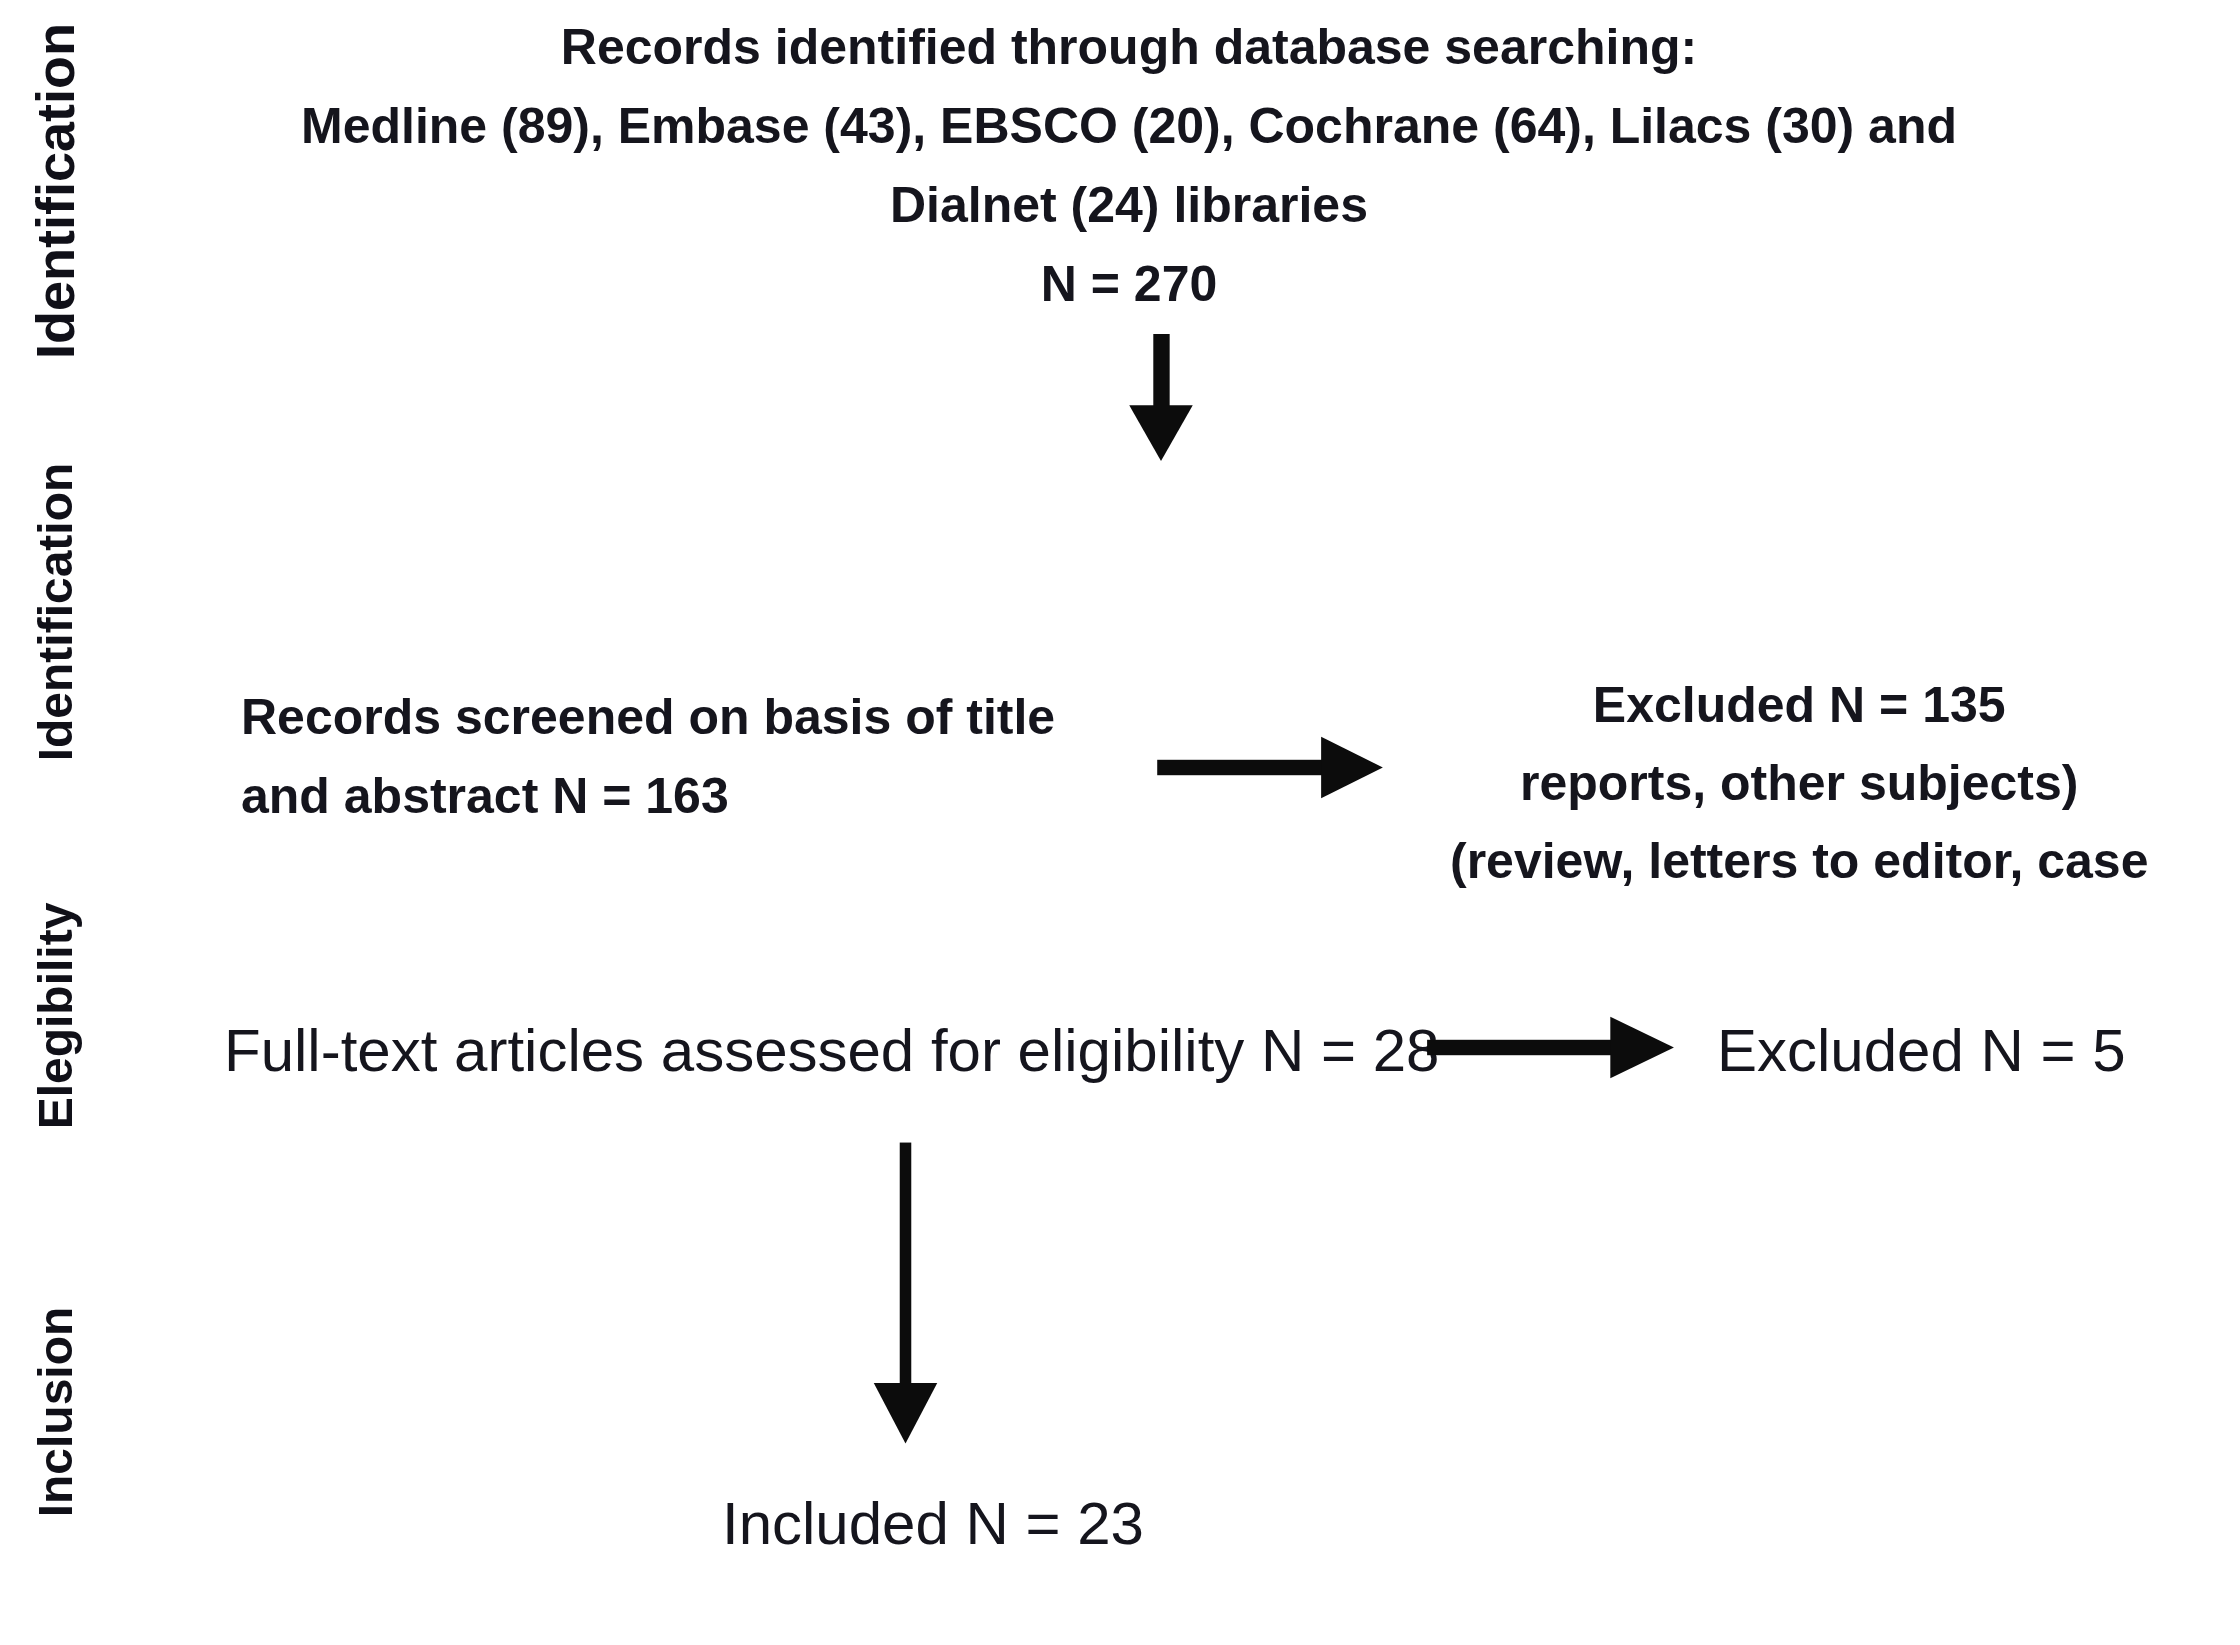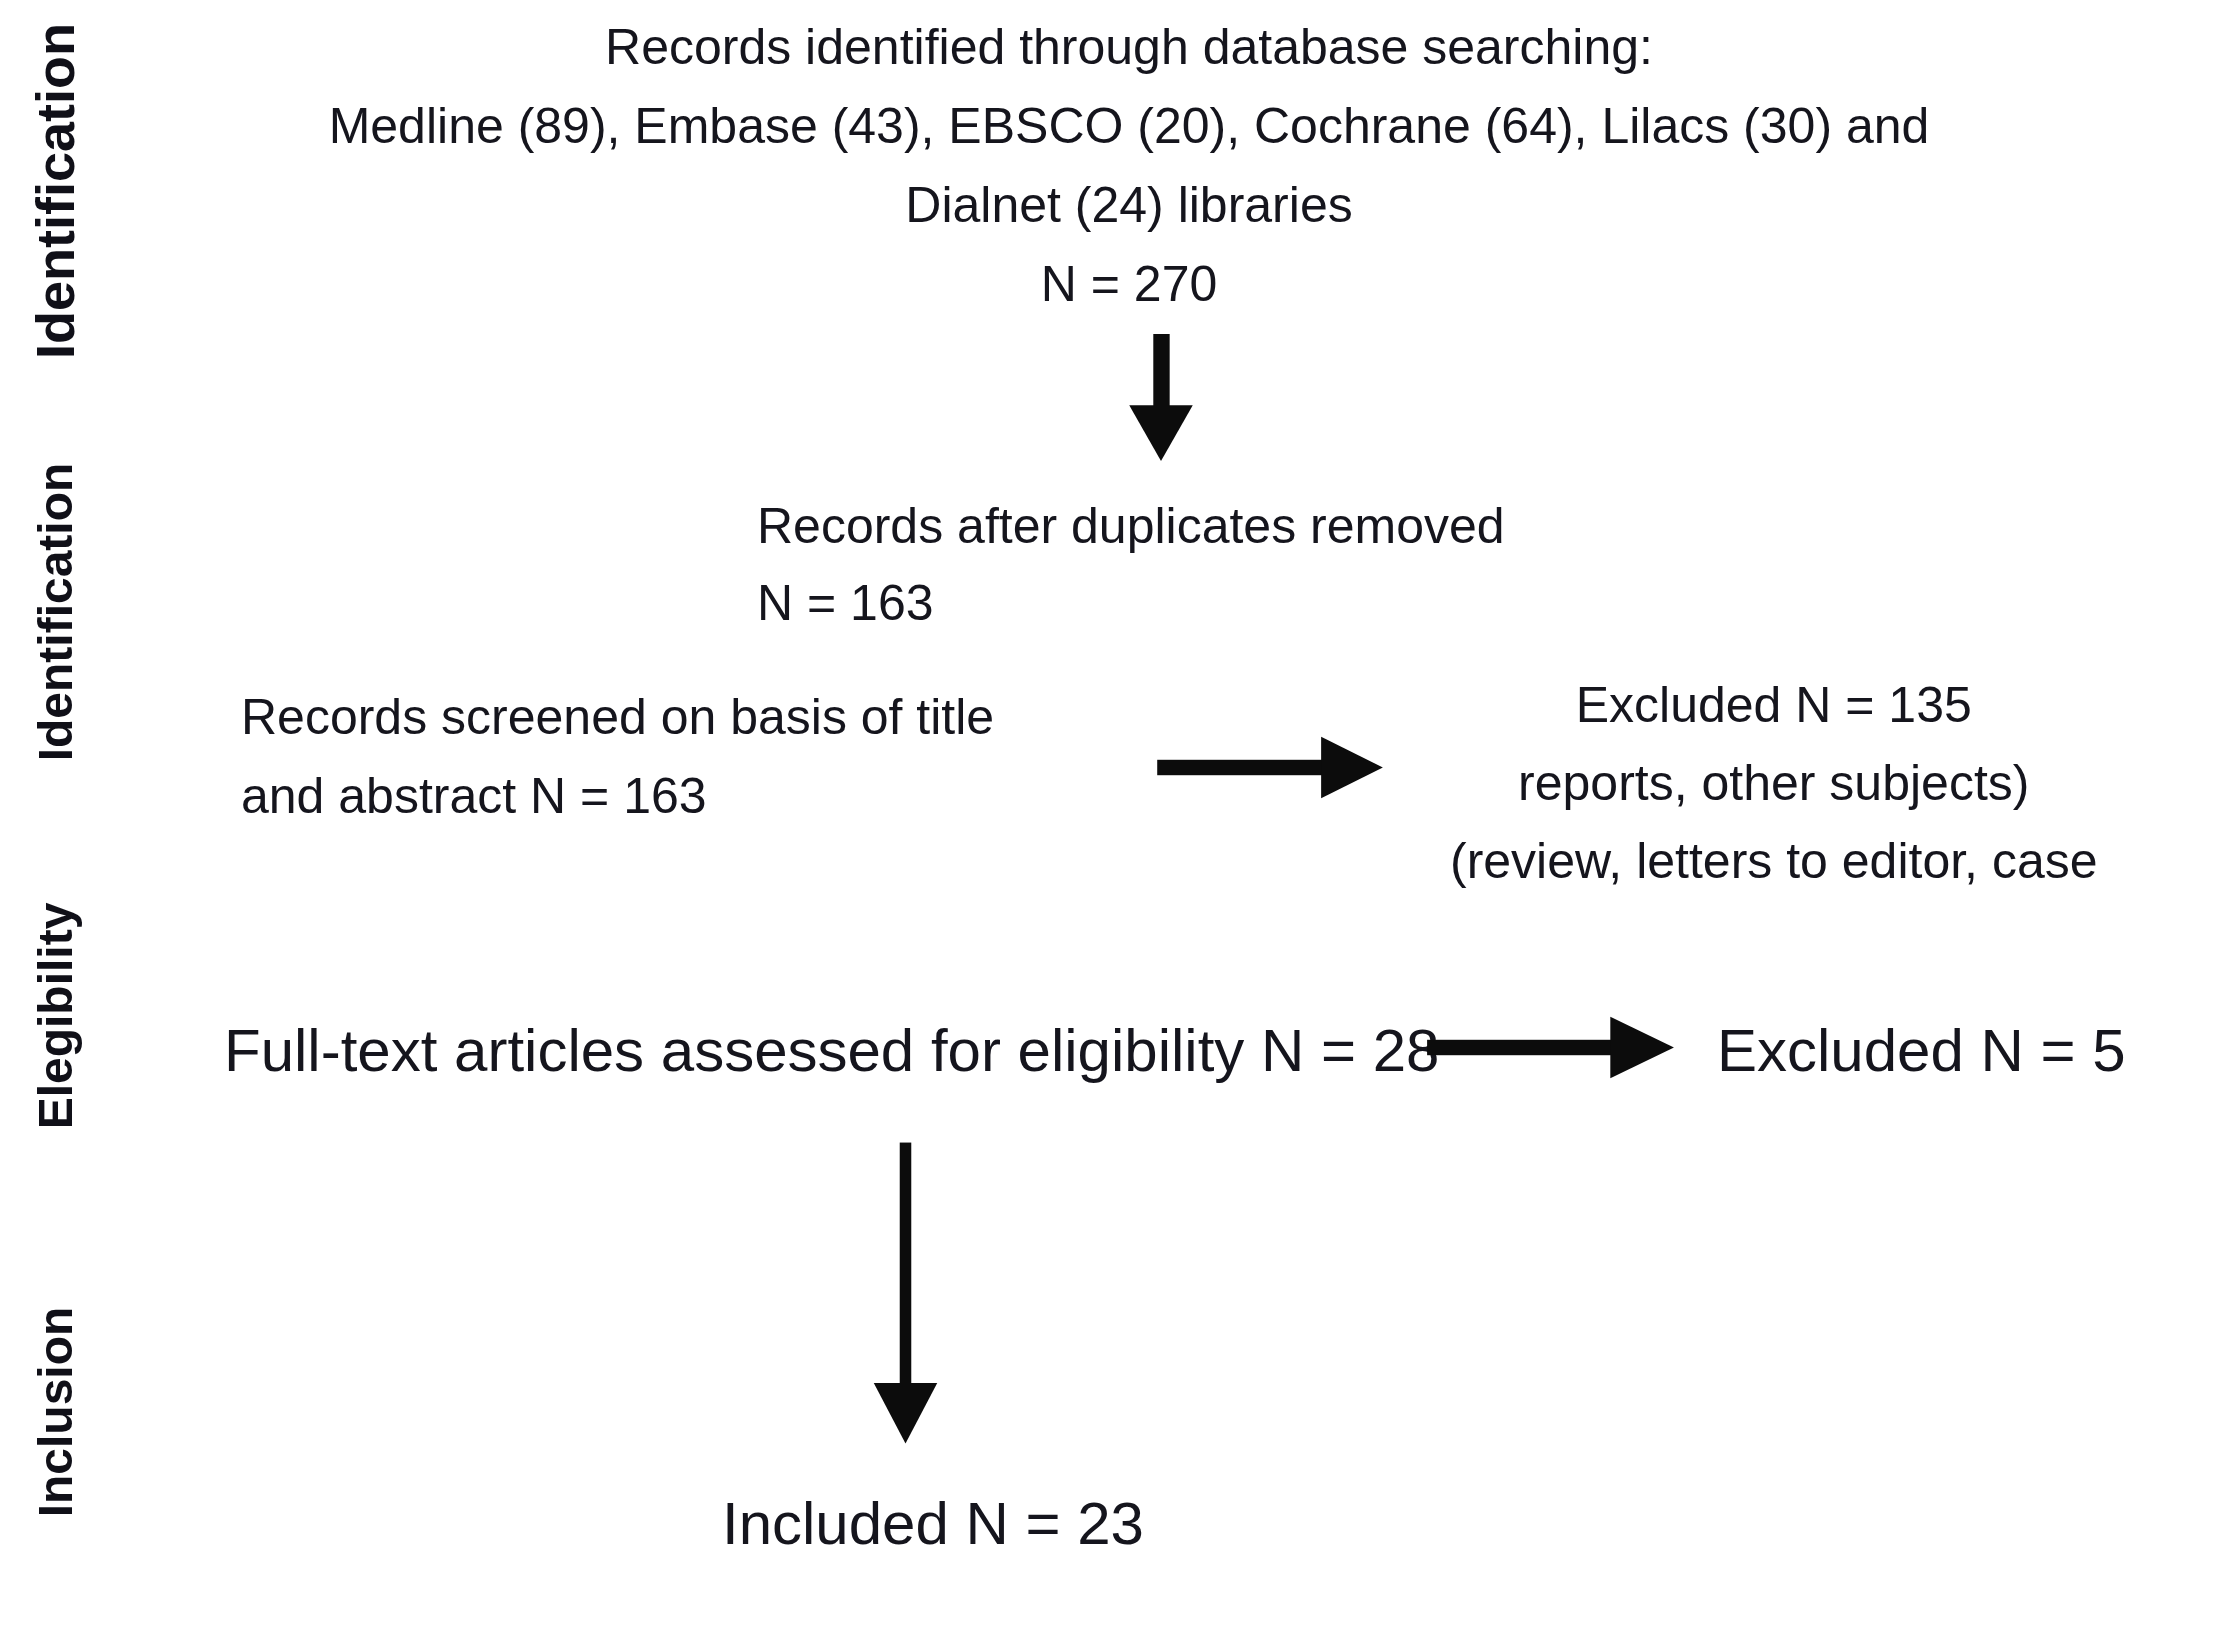--- a/index.html
+++ b/index.html
@@ -12,21 +12,21 @@
     overflow:hidden;
   }
   .txt{
     position:absolute;
     white-space:nowrap;
     font-size:60px;
     line-height:77px;
     color:#15151d;
   }
   .block{position:absolute;font-size:50px;color:#15151d;}
-  .block div{white-space:nowrap;}
+  .block div{white-space:nowrap;font-weight:bold;}
   .center{text-align:center;}
   .stage-label{
     position:absolute;
     left:55px;
     transform:translate(-50%,-50%) rotate(-90deg);
     transform-origin:center center;
     white-space:nowrap;
     font-weight:700;
     font-size:48px;
     color:#101018;
@@ -52,24 +52,20 @@
     <div>N = 270</div>
   </div>
 
   <div class="arrow" style="left:1127px;top:334px;">
     <svg width="68" height="129" viewBox="0 0 70 134">
       <rect x="27" y="0" width="17" height="80" fill="#0c0c0c"></rect>
       <polygon points="2,74 68,74 35,132" fill="#0c0c0c"></polygon>
     </svg>
   </div>
 
-  <div class="block" style="left:757px;top:488px;line-height:77px;">
-    <div>Records after duplicates removed</div>
-    <div>N = 163</div>
-  </div>
 
   <div class="block" style="left:241px;top:678px;line-height:79px;">
     <div>Records screened on basis of title</div>
     <div>and abstract N = 163</div>
   </div>
 
   <div class="arrow" style="left:1157px;top:727px;">
     <svg width="228" height="81" viewBox="0 0 236 84">
       <rect x="0" y="34" width="172" height="16" fill="#0c0c0c"></rect>
       <polygon points="170,10 170,74 234,42" fill="#0c0c0c"></polygon>

